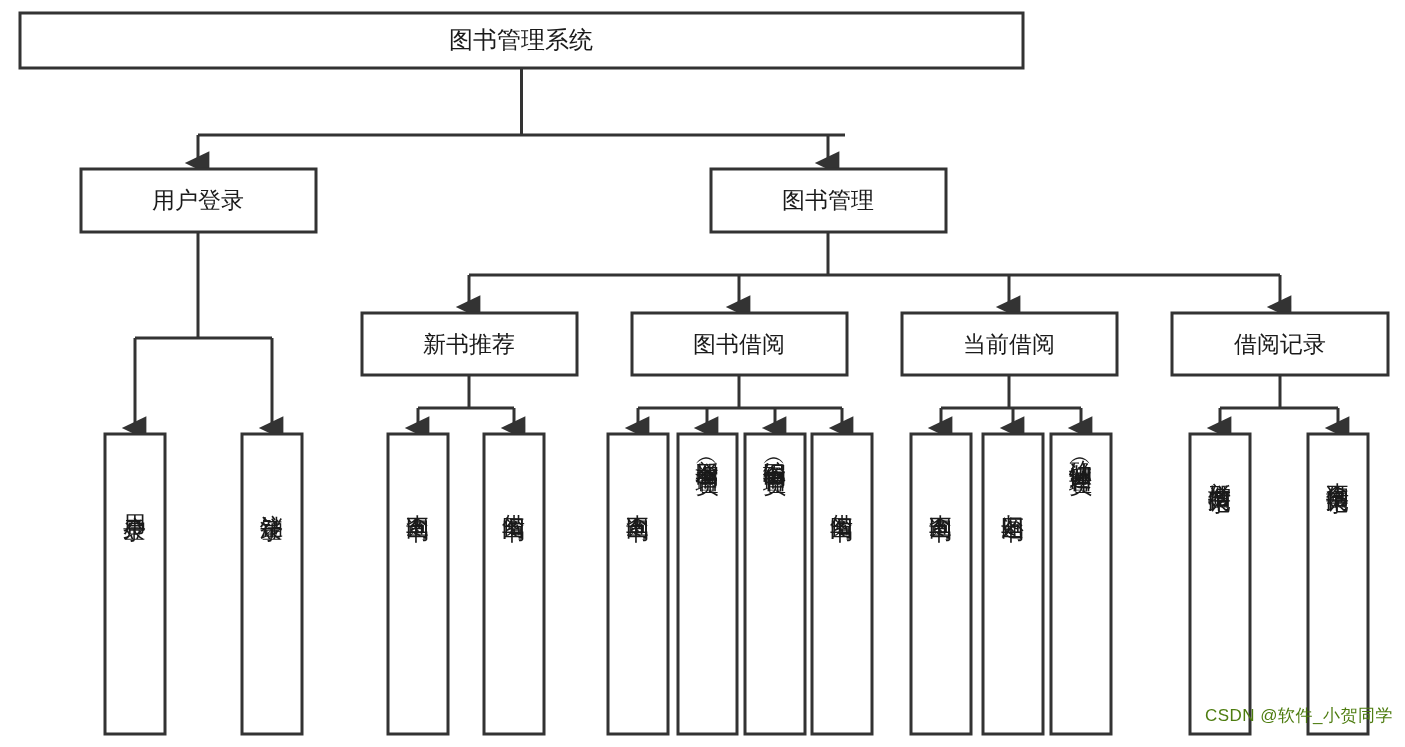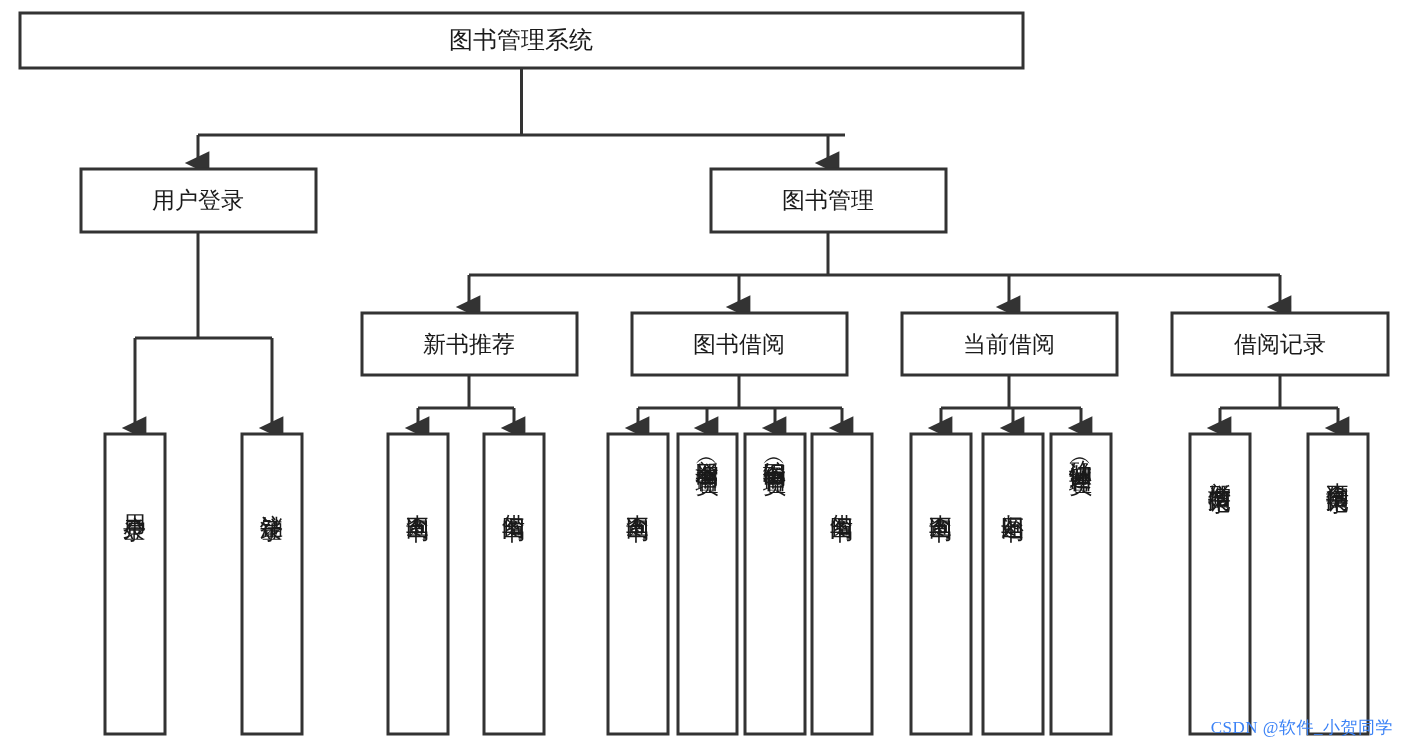--- a/index.html
+++ b/index.html
@@ -58,24 +58,24 @@
     line-height: 1.22;
     color: #1a1a1a;
     writing-mode: vertical-rl;
     text-orientation: upright;
     letter-spacing: 2px;
     white-space: nowrap;
   }
   .watermark {
     position: absolute;
     right: 12px;
-    bottom: 8px;
-    font-family: Liberation Serif, serif;
+    bottom: 20px;
+    font-family: Liberation Sans, sans-serif;
     font-size: 17px;
-    color: #3b82f6;
+    color: #4d7c0f;
     letter-spacing: 0.5px;
     white-space: nowrap;
   }
 </style>
 </head>
 <body>
 
 <div id="diagram-root">
 
   <svg class="flow" viewBox="0 0 1405 747" xmlns="http://www.w3.org/2000/svg">

